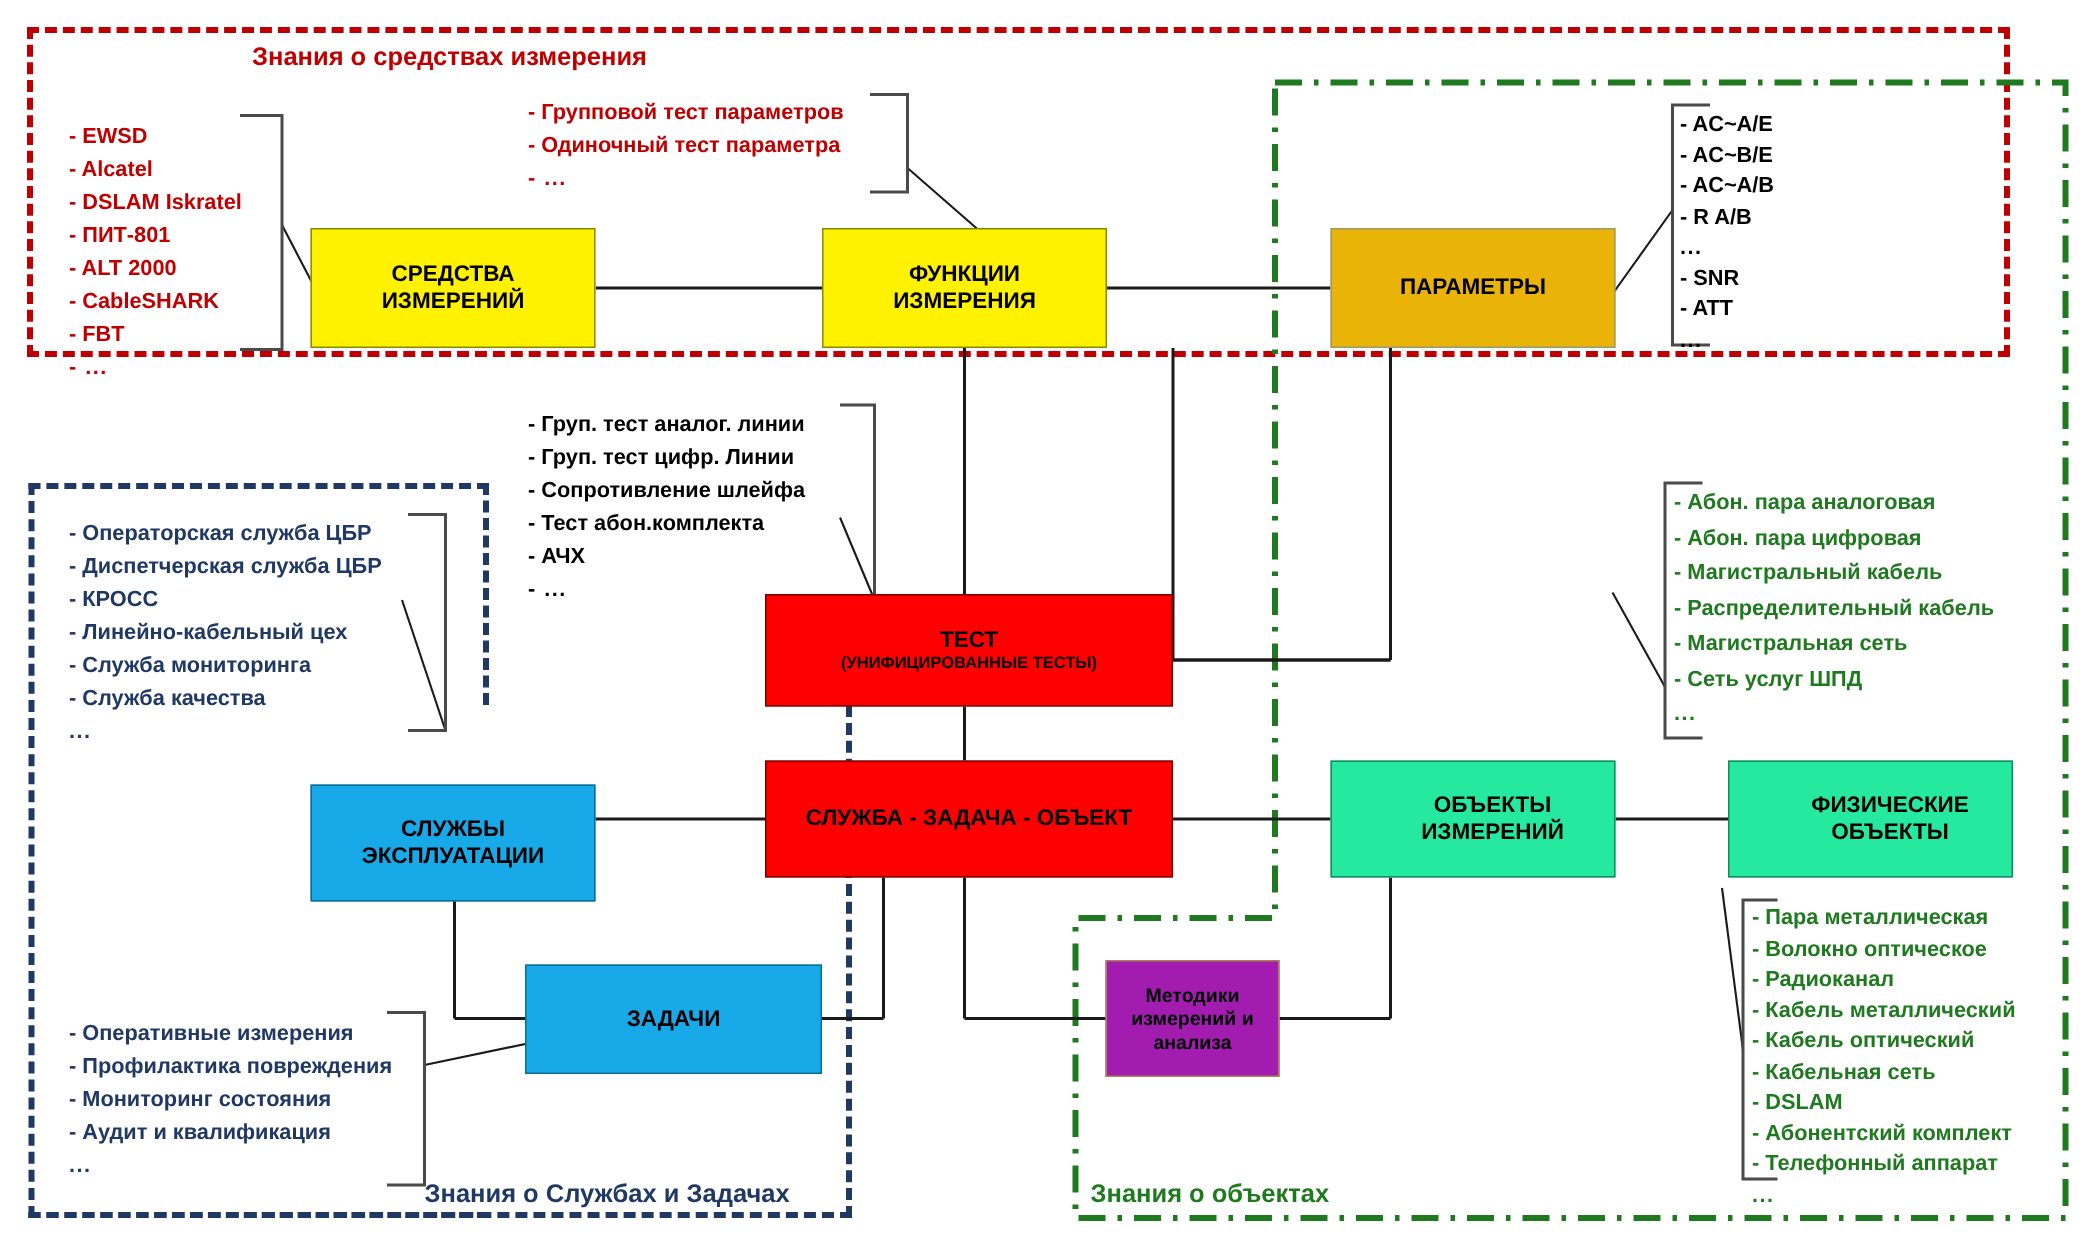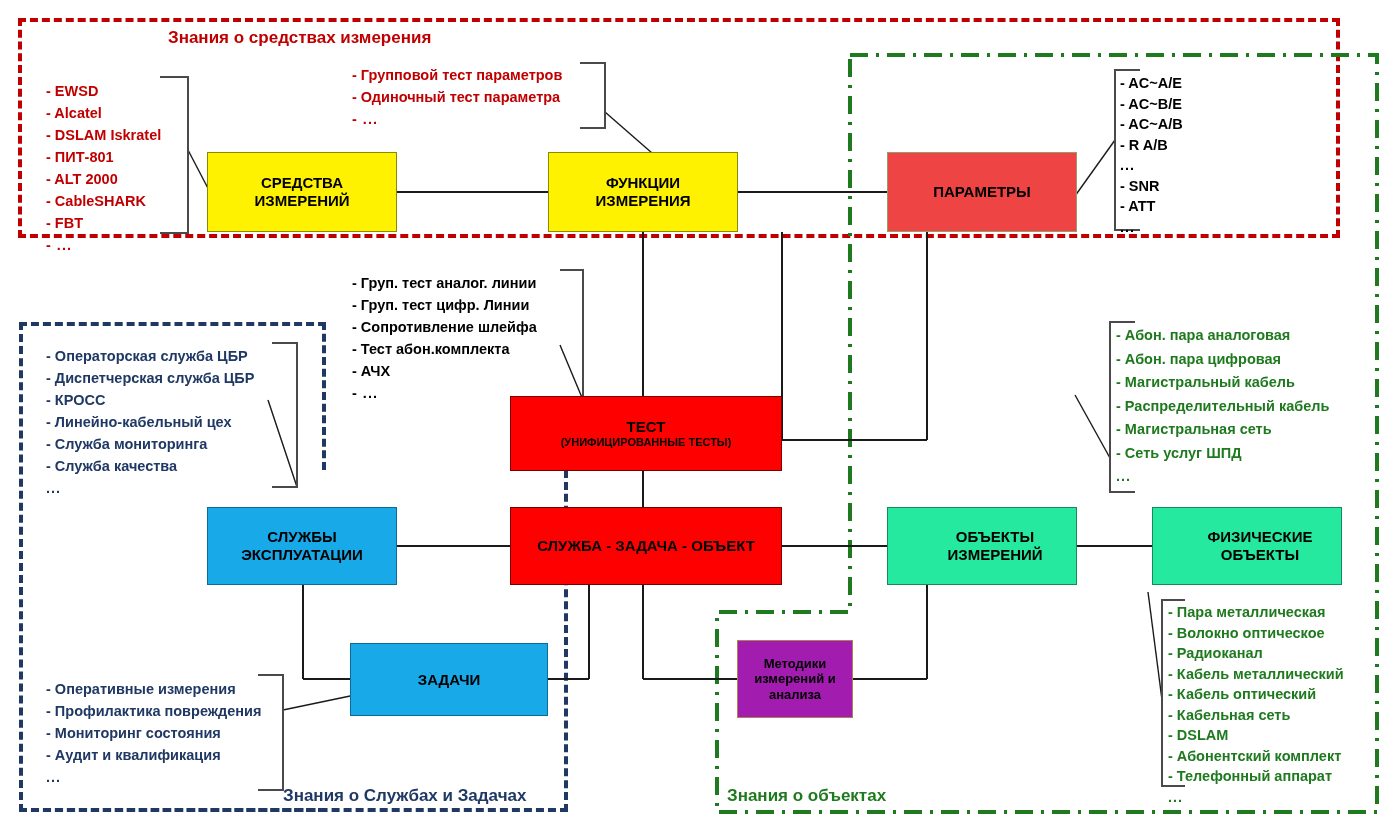--- a/index.html
+++ b/index.html
@@ -17,21 +17,21 @@
   .lbl-green{color:#1F7A1F;}
 
   
   .svgfull{position:absolute;left:0;top:0;width:1398px;height:831px;pointer-events:none;}
 
   
   .node{position:absolute;box-sizing:border-box;border:1px solid #333;
         display:flex;align-items:center;justify-content:center;text-align:center;
         font-weight:bold;color:#000;line-height:1.18;}
   .n-yellow{background:#FFF200;border-color:#8a8a00;}
-  .n-cream{background:#ef4444;border-color:#9a9a6a;}
+  .n-cream{background:#eab308;border-color:#9a9a6a;}
   .n-red{background:#FF0000;border-color:#7a0000;}
   .n-blue{background:#17A9E8;border-color:#0d6c94;}
   .n-green{background:#26E9A0;border-color:#138a5f;padding-left:26px;}
   .n-peach{background:#a21caf;border-color:#b08055;}
 
   .sub{display:block;font-size:11px;font-weight:bold;}
 
   
   .list{position:absolute;font-weight:bold;line-height:1.30;white-space:nowrap;}
   .l-red{color:#C00000;}
@@ -157,21 +157,21 @@
     <div>
       <div>ТЕСТ</div>
       <span class="sub">(УНИФИЦИРОВАННЫЕ ТЕСТЫ)</span>
     </div>
   </div>
 
   <div class="node n-red" style="left:510px;top:507px;width:272px;height:78px;font-size:15px;">
     <span>СЛУЖБА - ЗАДАЧА - ОБЪЕКТ</span>
   </div>
 
-  <div class="node n-blue" style="left:207px;top:507px;width:190px;height:78px;font-size:15px;">
+  <div class="node n-blue" style="left:207px;top:523px;width:190px;height:78px;font-size:15px;">
     <div>
       <div>СЛУЖБЫ</div>
       <div>ЭКСПЛУАТАЦИИ</div>
     </div>
   </div>
 
   <div class="node n-blue" style="left:350px;top:643px;width:198px;height:73px;font-size:15px;">
     <span>ЗАДАЧИ</span>
   </div>
 

